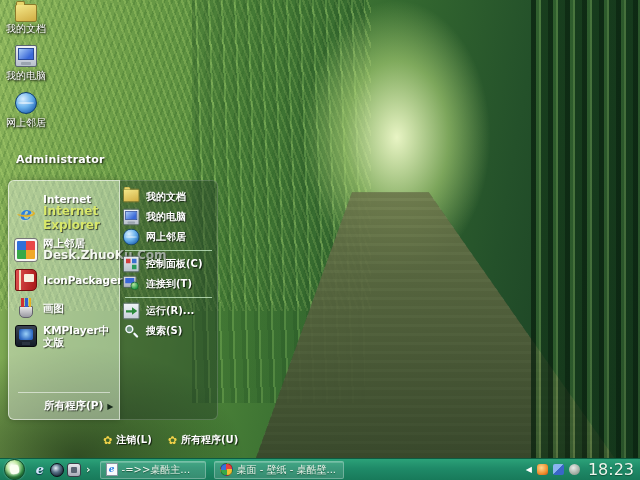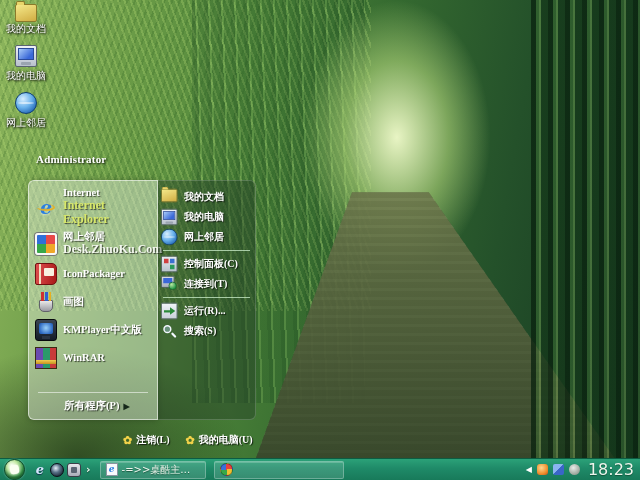--- a/index.html
+++ b/index.html
@@ -64,25 +64,25 @@
   .ic-run{background:linear-gradient(#f0f4f8,#c8d0da);border:1px solid #6a7484;border-radius:2px;}
   .ic-run::before{left:3px;top:9px;width:8px;height:3px;background:#2a8a3a;}
   .ic-run::after{left:11px;top:5px;border-left:7px solid #2a8a3a;border-top:5px solid rgba(0,0,0,0);border-bottom:5px solid rgba(0,0,0,0);}
 
   
   .desktop-icons{position:absolute;left:0;top:2px;display:flex;flex-direction:column;gap:9px;z-index:2;}
   .dicon{width:52px;display:flex;flex-direction:column;align-items:center;gap:2px;cursor:default;}
   .dicon .dlabel{font-size:10px;color:#fff;text-shadow:1px 1px 2px #000, 0 0 3px rgba(0,0,0,.8);white-space:nowrap;}
 
   
-  .startmenu{position:absolute;left:28px;top:150px;width:230px;z-index:5;font-family:Liberation Serif, serif;}
+  .startmenu{position:absolute;left:8px;top:150px;width:230px;z-index:5;}
   .sm-user{padding:3px 0 0 8px;height:30px;box-sizing:border-box;color:#fff;font-weight:bold;font-size:11px;
     text-shadow:1px 1px 2px rgba(0,0,0,.85);letter-spacing:.2px;}
   .sm-body{display:flex;align-items:stretch;height:240px;}
-  .sm-left{width:130px;box-sizing:border-box;display:flex;flex-direction:column;padding:5px 3px 3px;
+  .sm-left{width:112px;box-sizing:border-box;display:flex;flex-direction:column;padding:11px 3px 3px;
     background:rgba(240,246,238,.42);border:1px solid rgba(255,255,255,.55);border-radius:6px 0 0 6px;
     box-shadow:0 0 6px rgba(0,0,0,.25);}
   .sm-litem{display:flex;align-items:center;gap:6px;padding:1px 3px;border-radius:3px;min-height:26px;cursor:default;}
   .sm-litem .txt{display:flex;flex-direction:column;line-height:1.15;color:#fff;text-shadow:1px 1px 1px rgba(0,0,0,.65);}
   .sm-litem .txt b{font-size:10.5px;}
   .sm-litem .txt i{font-style:normal;font-weight:bold;font-size:12px;color:#f4f8f0;}
   .sm-litem .txt i.sub-green{color:#d8e86a;}
   .sm-spacer{flex:1;}
   .sm-sep{height:1px;background:rgba(255,255,255,.55);margin:2px 6px;}
   .all-programs{display:flex;align-items:center;gap:4px;padding:4px 0 3px 32px;color:#fff;font-weight:bold;font-size:10.5px;
@@ -195,26 +195,20 @@
           <span class="txt">
               <b>画图</b>
             </span>
         </div>
         <div class="sm-litem">
           <span class="ic ic-kmplayer"></span>
           <span class="txt">
               <b>KMPlayer中文版</b>
             </span>
         </div>
-        <div class="sm-litem">
-          <span class="ic ic-winrar"></span>
-          <span class="txt">
-              <b>WinRAR</b>
-            </span>
-        </div>
         <div class="sm-spacer"></div>
         <div class="sm-sep"></div>
         <div class="all-programs">
           <span>所有程序(P)</span>
           <span class="arrow">▶</span>
         </div>
       </div>
 
       <div class="sm-right">
         <div class="sm-ritem">
@@ -264,38 +258,39 @@
       </div>
     </div>
 
     <div class="sm-footer">
       <div class="sm-footbtn">
         <span class="flower">✿</span>
         <span>注销(L)</span>
       </div>
       <div class="sm-footbtn">
         <span class="flower">✿</span>
-        <span>我的电脑(U)</span>
+        <span>所有程序(U)</span>
       </div>
     </div>
   </div>
 
   <div class="taskbar">
     <div class="start-orb"></div>
     <span class="ql ql-ie"></span>
     <span class="ql ql-media"></span>
     <span class="ql ql-app"></span>
     <span class="tb-chevron">›</span>
 
     <div class="tb-btn tb-btn1">
       <span class="wb-doc"></span>
       <span class="title">-=&gt;&gt;桌酷主题 - Mic...</span>
     </div>
     <div class="tb-btn tb-btn2">
       <span class="wb-rainbow"></span>
+      <span class="title">桌面 - 壁纸 - 桌酷壁...</span>
     </div>
 
     <div class="tray">
       <span class="tray-chevron">◀</span>
       <span class="tr tr-1"></span>
       <span class="tr tr-2"></span>
       <span class="tr tr-3"></span>
       <span class="clock">18:23</span>
     </div>
   </div>

